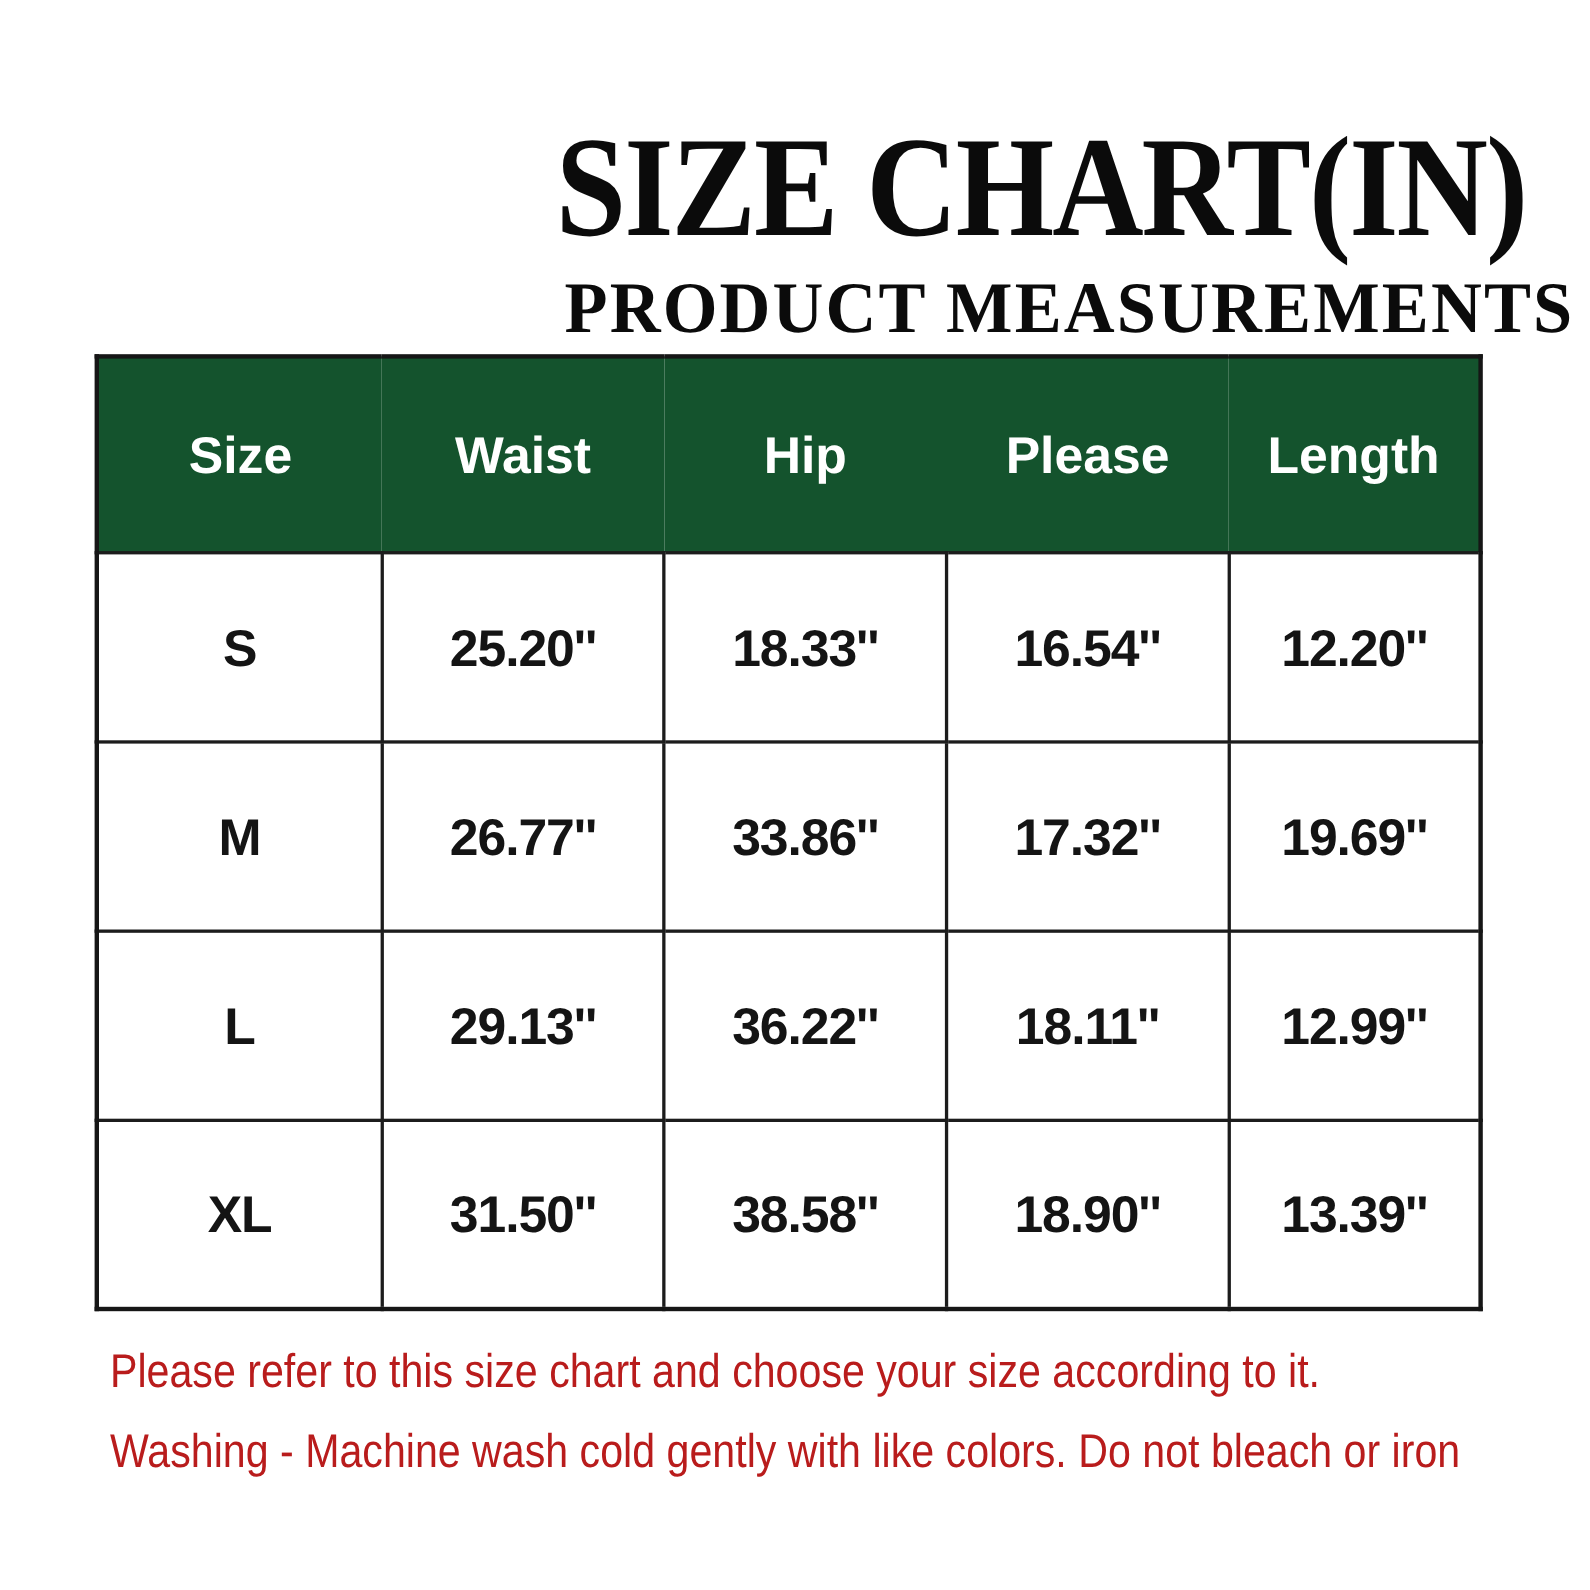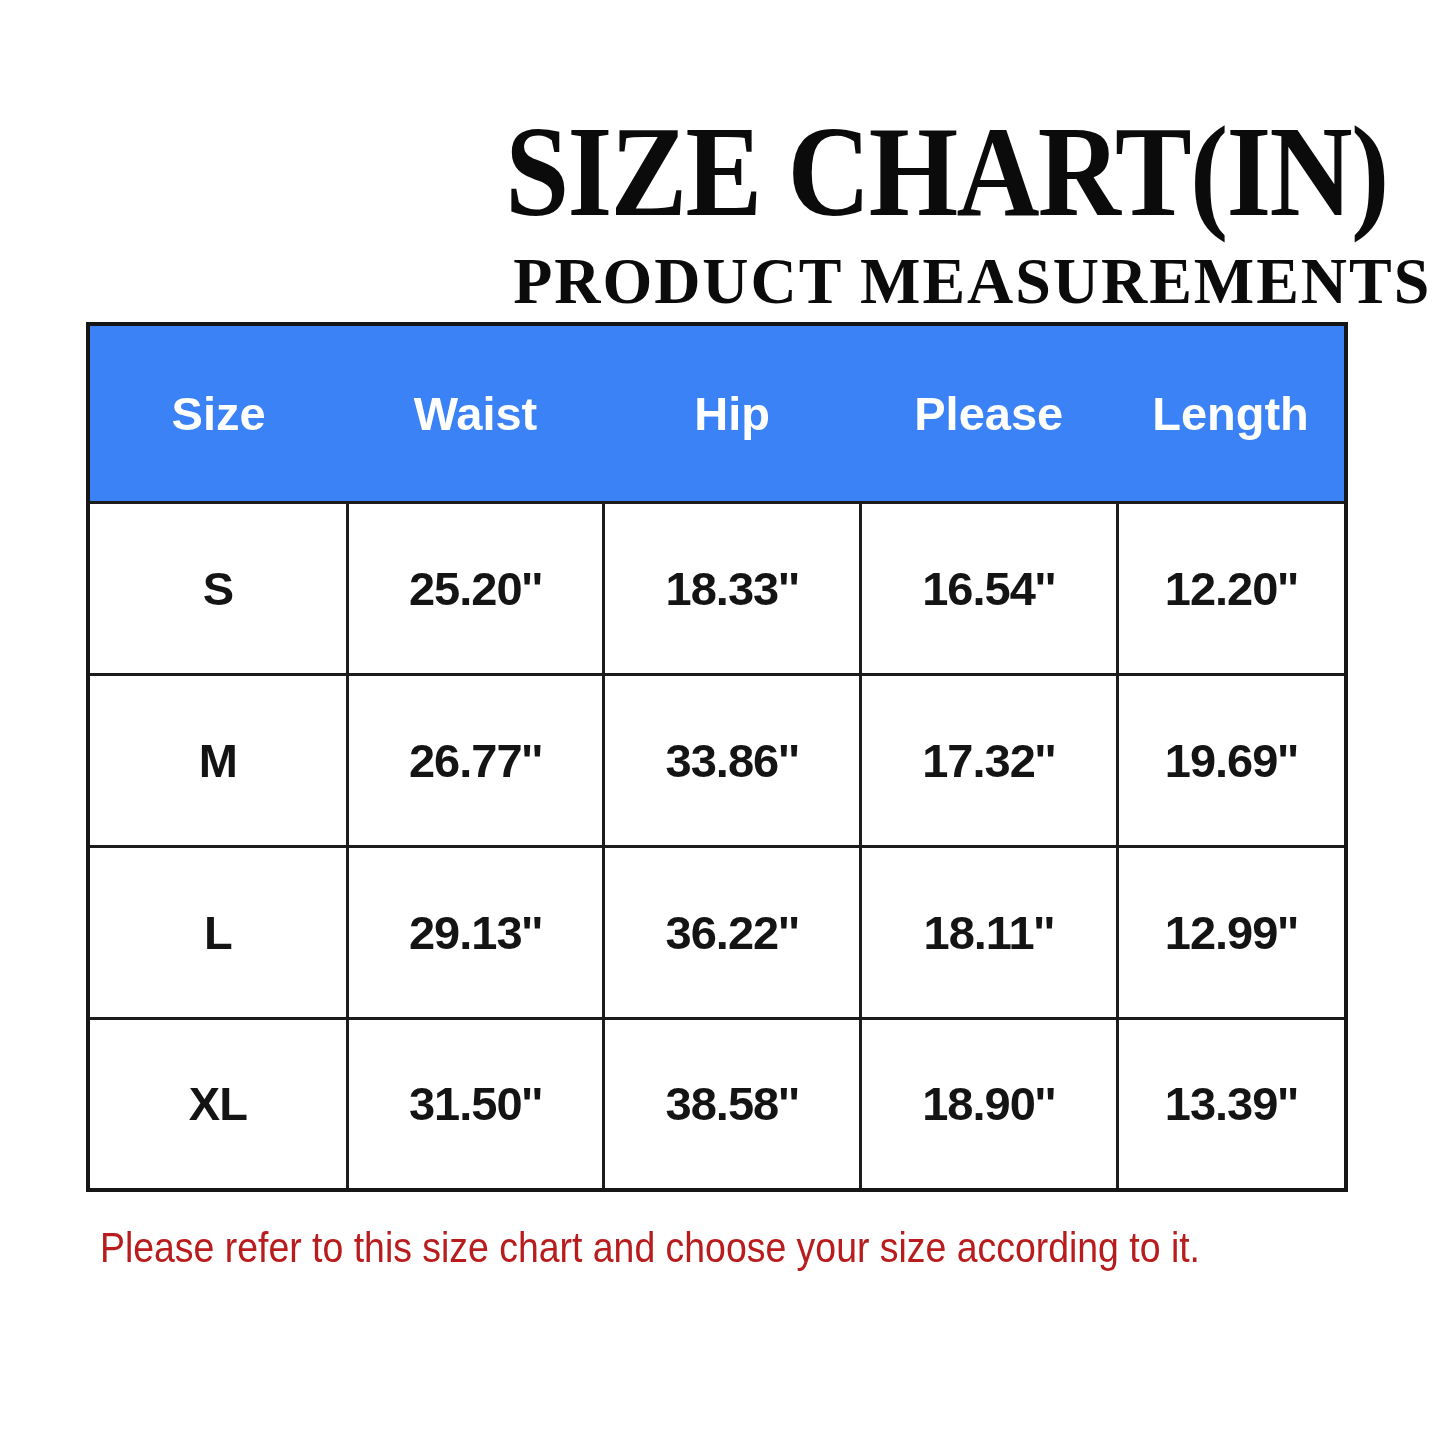--- a/index.html
+++ b/index.html
@@ -63,21 +63,21 @@
     table-layout: fixed;
     border: 4px solid #161616;
   }
   .size-table thead tr {
     height: 178px;
   }
   .size-table tbody tr {
     height: 172px;
   }
   .size-table th {
-    background: #3b82f6;
+    background: #14532d;
     color: #ffffff;
     font-size: 47px;
     font-weight: bold;
     text-align: center;
     vertical-align: middle;
     border: none;
     padding: 0;
   }
   .size-table td {
     border: 3px solid #1c1c1c;
@@ -175,13 +175,16 @@
       <td>18.90''</td>
       <td>13.39''</td>
     </tr>
   </tbody>
 </table>
 
 <div class="notes">
   <p class="note-line">
     <span>Please refer to this size chart and choose your size according to it.</span>
   </p>
+  <p class="note-line">
+    <span>Washing - Machine wash cold gently with like colors. Do not bleach or iron</span>
+  </p>
 </div>
 
 </body></html>

